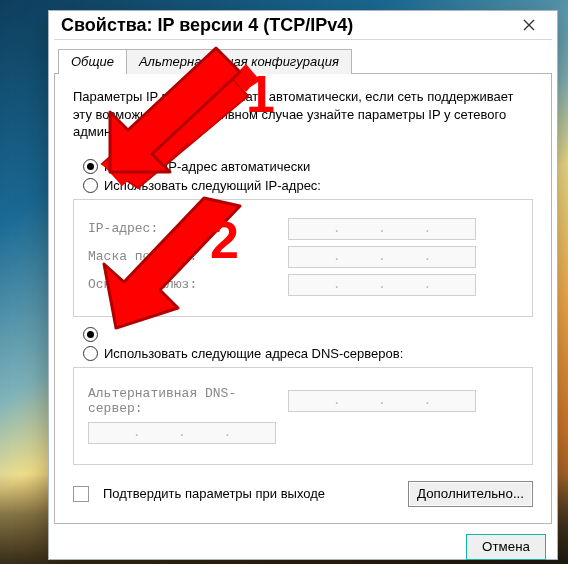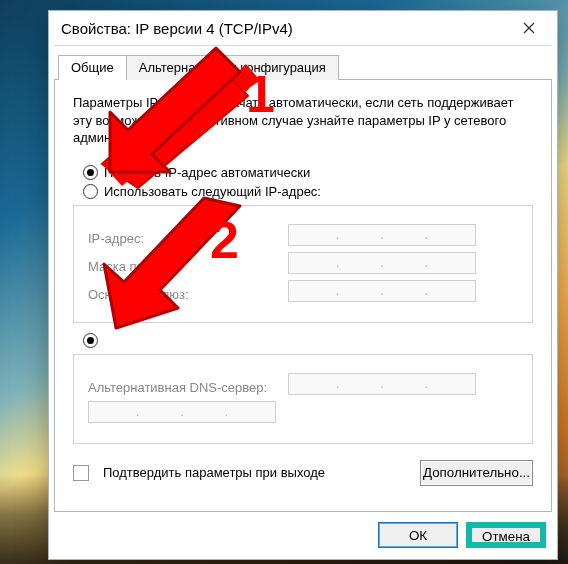--- a/index.html
+++ b/index.html
@@ -6,44 +6,44 @@
   
   .desktop{position:absolute;inset:0;background:linear-gradient(150deg,#0e3e5c 0%,#1a6a95 25%,#7fb2b9 45%,#f4e08a 55%,#f8b04d 70%,#d27829 85%,#5b4a30 100%);}
   .fg-stripe{position:absolute;left:0;right:0;bottom:0;height:90px;background:linear-gradient(180deg,transparent 0%,rgba(40,35,22,.55) 45%,rgba(20,18,12,.85) 100%);}
   
   .dialog{
     position:absolute;left:48px;top:10px;width:510px;height:550px;
     background:#fff;border:1px solid #aab4bf;box-shadow:0 10px 28px rgba(0,0,0,.35);
     box-sizing:border-box;display:flex;flex-direction:column;
   }
   .titlebar{display:flex;align-items:center;height:34px;padding:0 8px 0 12px;}
-  .title{flex:1;font-size:15px;font-weight:400;}
+  .title{flex:1;font-size:18px;font-weight:700;}
   .close{width:40px;height:28px;display:flex;align-items:center;justify-content:center;cursor:default;}
   .close svg{width:12px;height:12px;stroke:#333;stroke-width:1.4;}
   .client{flex:1;border-top:1px solid #d7d7d7;margin:0 5px 5px 5px;display:flex;flex-direction:column;}
   .tabs{display:flex;margin-top:8px;margin-left:4px;}
-  .tab{border:1px solid #b5b5b5;border-bottom:none;padding:4px 12px 5px 12px;background:#f3f3f3;position:relative;top:1px;margin-right:-1px;}
+  .tab{border:1px solid #b5b5b5;border-bottom:none;padding:4px 12px 5px 12px;background:#f3f3f3;position:relative;top:1px;margin-right:-1px;font-style:italic;}
   .tab.active{background:#fff;z-index:2;}
   .tabbody{border:1px solid #b5b5b5;flex:1;padding:14px 18px 16px 18px;}
   .desc{line-height:1.35;margin-bottom:18px;}
   .group{border:1px solid #d0d0d0;padding:12px 14px 14px 14px;margin-top:6px;margin-bottom:10px;}
   .radio{display:flex;align-items:center;margin-left:10px;margin-bottom:4px;cursor:default;}
   .radio .dot{width:13px;height:13px;border:1px solid #333;border-radius:50%;margin-right:6px;display:flex;align-items:center;justify-content:center;background:#fff;}
   .radio.checked .dot::after{content:"";width:7px;height:7px;border-radius:50%;background:#000;}
   .radio .lbl{}
-  .row{display:flex;align-items:flex-end;margin:6px 0;}
+  .row{display:flex;align-items:center;margin:6px 0;font-family:Liberation Mono, monospace;}
   .row .flab{flex:0 0 200px;color:#888;}
   .ipbox{flex:0 0 188px;height:22px;border:1px solid #cfcfcf;background:#f9f9f9;color:#bbb;display:flex;align-items:center;justify-content:space-evenly;padding:0 6px;box-sizing:border-box;}
   .ipbox span{color:#bbb;}
   .disabled{color:#9a9a9a;}
   .chkrow{display:flex;align-items:center;margin-top:16px;gap:8px;}
   .chkbox{width:14px;height:14px;border:1px solid #999;margin-right:6px;background:#fff;}
-  .advanced{margin-left:auto;height:26px;padding:0 2px;border:1px solid #888;background:#efefef;box-shadow:inset 0 0 0 1px #fff;}
+  .advanced{margin-left:auto;height:26px;padding:0 8px;border:1px solid #888;background:#efefef;box-shadow:inset 0 0 0 1px #fff;}
   .buttons{display:flex;justify-content:flex-end;gap:8px;padding:10px 6px 6px 6px;}
-  .btn{min-width:80px;height:26px;border:6px solid #14b8a6;background:#efefef;}
+  .btn{min-width:80px;height:26px;border:1px solid #14b8a6;background:#efefef;}
   .btn.ok{border:1px solid #1a6fc4;box-shadow:0 0 0 1px #6aa6e4 inset;}
   
   .annot{position:absolute;inset:0;pointer-events:none;}
   .annot svg{position:absolute;inset:0;width:568px;height:564px;}
   .num{font:bold 52px/1 Arial;fill:#ff0000;}
 </style>
 </head>
 <body>
 
 <div class="desktop">
@@ -101,20 +101,24 @@
               <span>.</span>
               <span>.</span>
               <span>.</span>
             </div>
         </div>
       </div>
 
       <div class="radio checked">
         <span class="dot"></span>
       </div>
+      <div class="radio">
+        <span class="dot"></span>
+        <span class="lbl">Использовать следующие адреса DNS-серверов:</span>
+      </div>
 
       <div class="group">
         <div class="row">
           <div class="flab disabled">Альтернативная DNS-сервер:</div>
           <div class="ipbox">
               <span>.</span>
               <span>.</span>
               <span>.</span>
             </div>
         </div>
@@ -128,21 +132,20 @@
       </div>
 
       <div class="chkrow">
         <div class="chkbox"></div>
         <span>Подтвердить параметры при выходе</span>
         <button class="advanced">Дополнительно...</button>
       </div>
     </div>
 
     <div class="buttons">
-      <button class="btn ok">ОК</button>
       <button class="btn">Отмена</button>
     </div>
   </div>
 </div>
 
 <div class="annot">
   <svg viewBox="0 0 568 564">
 
     <g>
       <polygon points="102,164 160,112 174,126 148,150 232,78 248,96 162,168 188,143 174,158 138,188" fill="#ff0000" stroke="#cc0000" stroke-width="2"></polygon>

